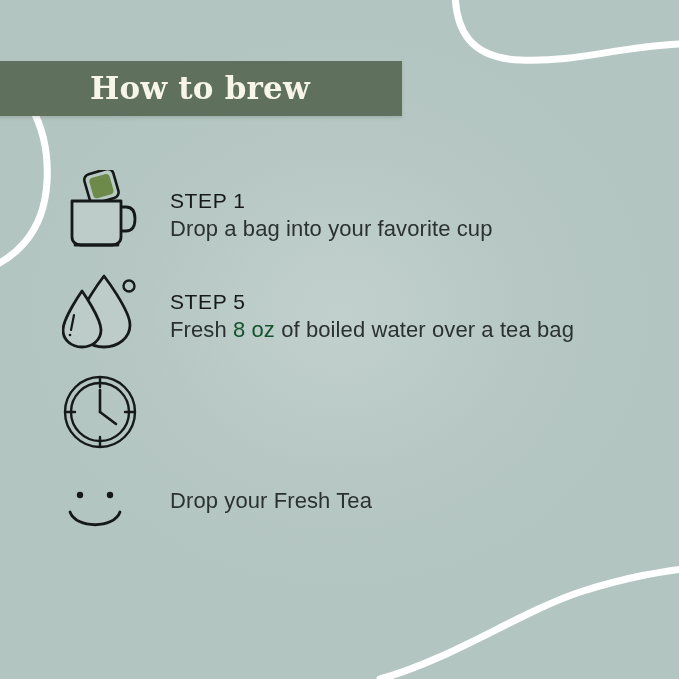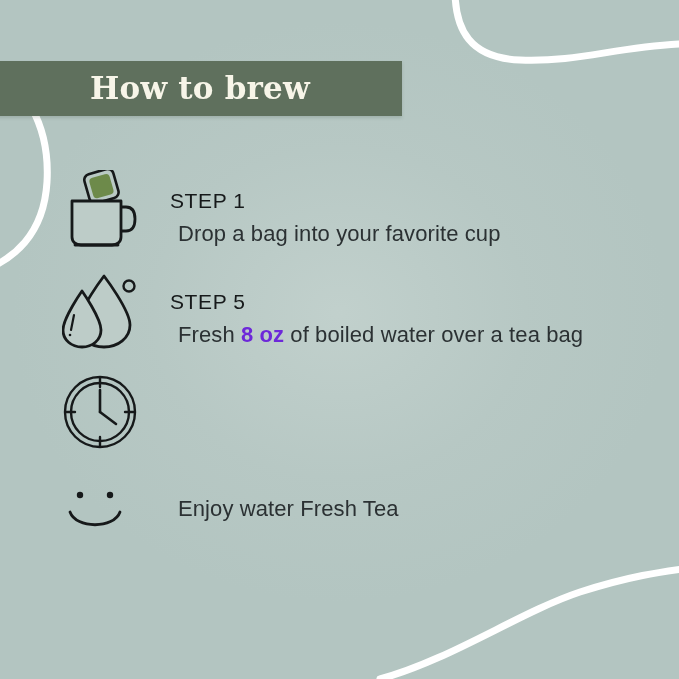--- a/index.html
+++ b/index.html
@@ -92,26 +92,26 @@
     line-height: 1.15;
     margin: 0 0 3px 0;
   }
   .step-desc {
     font-family: "Liberation Sans", sans-serif;
     font-size: 22px;
     font-weight: 300;
     color: #2b3133;
     letter-spacing: 0.1px;
     line-height: 1.22;
-    margin: 8px;
+    margin: 0;
     white-space: nowrap;
   }
   .step-desc .hl {
-    font-weight: bold;
-    color: #6d28d9;
+    font-weight: normal;
+    color: #14532d;
   }
   
   #step-row-1 .step-icon { margin-top: 2px; }
   #step-row-2 .step-icon { margin-top: 6px; }
   #step-row-3 .step-icon { margin-top: 8px; }
   #step-row-4 .step-icon { margin-top: 22px; }
   #step-row-1 .step-text { padding-top: 21px; }
   #step-row-2 .step-text { padding-top: 23px; }
   #step-row-3 .step-text { padding-top: 22px; }
   #step-row-4 .step-text { padding-top: 23px; }
@@ -197,18 +197,18 @@
 
     <div class="step-row" id="step-row-4">
       <div class="step-icon">
         <svg width="74" height="50" viewBox="0 0 74 50">
           <circle cx="18" cy="8" r="3.2" fill="#16191a"></circle>
           <circle cx="48" cy="8" r="3.2" fill="#16191a"></circle>
           <path d="M 8 25 C 14 42, 52 42, 58 25" fill="none" stroke="#16191a" stroke-width="2.8" stroke-linecap="round"></path>
         </svg>
       </div>
       <div class="step-text">
-        <p class="step-desc"><span>Enjoy water Fresh Tea</span></p>
+        <p class="step-desc"><span>Drop your Fresh Tea</span></p>
       </div>
     </div>
 
   </div>
 </div>
 
 </body></html>

